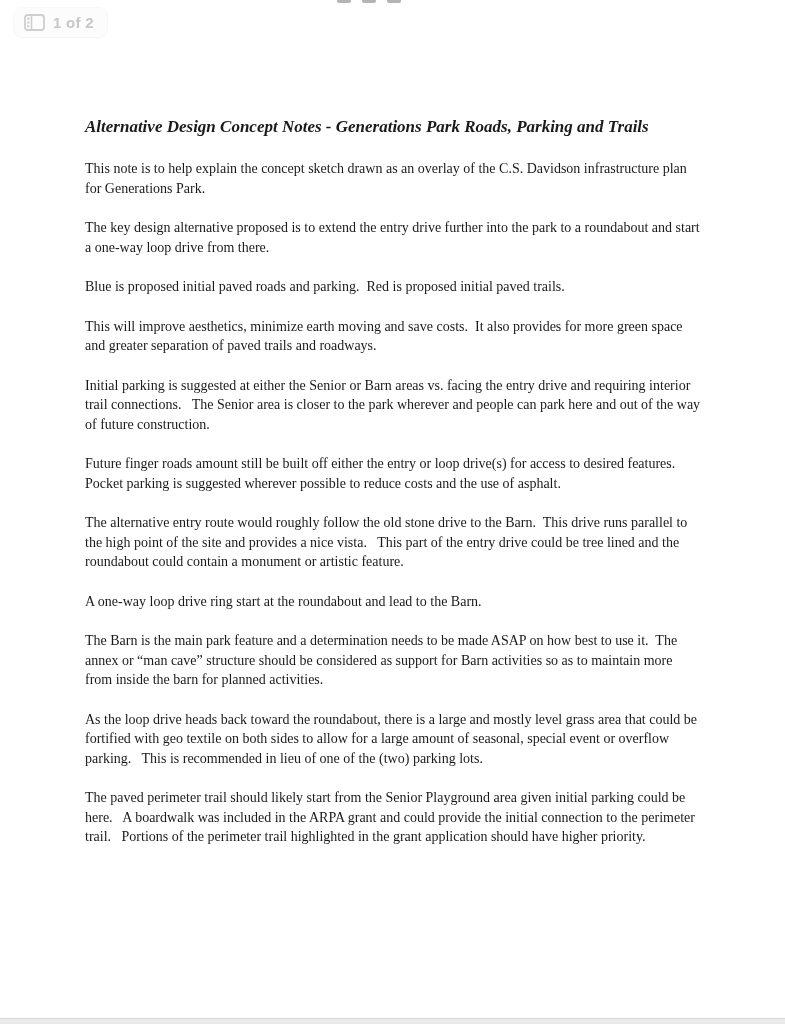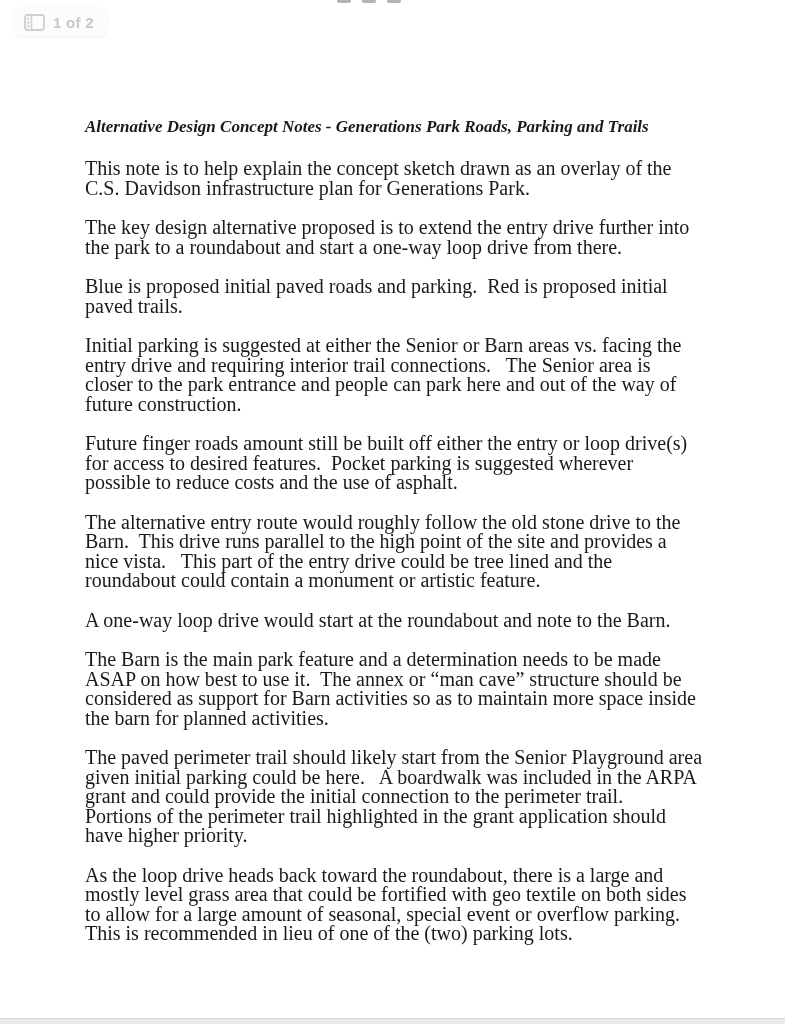--- a/index.html
+++ b/index.html
@@ -54,21 +54,21 @@
   }
   .doc h1 {
     font-size: 17px;
     font-weight: 700;
     font-style: italic;
     line-height: 21px;
     margin: 4px 0 22px 0;
     white-space: nowrap;
   }
   .doc p {
-    font-size: 20px;
+    font-size: 14px;
     line-height: 19.5px;
     margin: 0 0 20px 0;
     white-space: pre-wrap;
   }
 
   
   .page-gap {
     position: absolute; left: 0; bottom: 0;
     width: 785px; height: 6px;
     background: #ebebeb;
@@ -97,24 +97,25 @@
       </svg>
     </span>
     <span class="pill-label">1 of 2</span>
   </div>
 
   <div class="doc">
     <h1>Alternative Design Concept Notes - Generations Park Roads, Parking and Trails</h1>
     <p>This note is to help explain the concept sketch drawn as an overlay of the C.S. Davidson infrastructure plan for Generations Park.</p>
     <p>The key design alternative proposed is to extend the entry drive further into the park to a roundabout and start a one-way loop drive from there.</p>
     <p>Blue is proposed initial paved roads and parking.  Red is proposed initial paved trails.</p>
-    <p>Initial parking is suggested at either the Senior or Barn areas vs. facing the entry drive and requiring interior trail connections.   The Senior area is closer to the park entrance and people can park here and out of the way of future construction.</p>
+    <p>This will improve aesthetics, minimize earth moving and save costs.  It also provides for more green space and greater separation of paved trails and roadways.</p>
+    <p>Initial parking is suggested at either the Senior or Barn areas vs. facing the entry drive and requiring interior trail connections.   The Senior area is closer to the park wherever and people can park here and out of the way of future construction.</p>
     <p>Future finger roads amount still be built off either the entry or loop drive(s) for access to desired features.  Pocket parking is suggested wherever possible to reduce costs and the use of asphalt.</p>
     <p>The alternative entry route would roughly follow the old stone drive to the Barn.  This drive runs parallel to the high point of the site and provides a nice vista.   This part of the entry drive could be tree lined and the roundabout could contain a monument or artistic feature.</p>
-    <p>A one-way loop drive would start at the roundabout and note to the Barn.</p>
-    <p>The Barn is the main park feature and a determination needs to be made ASAP on how best to use it.  The annex or “man cave” structure should be considered as support for Barn activities so as to maintain more space inside the barn for planned activities.</p>
+    <p>A one-way loop drive ring start at the roundabout and lead to the Barn.</p>
+    <p>The Barn is the main park feature and a determination needs to be made ASAP on how best to use it.  The annex or “man cave” structure should be considered as support for Barn activities so as to maintain more from inside the barn for planned activities.</p>
+    <p>As the loop drive heads back toward the roundabout, there is a large and mostly level grass area that could be fortified with geo textile on both sides to allow for a large amount of seasonal, special event or overflow parking.   This is recommended in lieu of one of the (two) parking lots.</p>
     <p>The paved perimeter trail should likely start from the Senior Playground area given initial parking could be here.   A boardwalk was included in the ARPA grant and could provide the initial connection to the perimeter trail.   Portions of the perimeter trail highlighted in the grant application should have higher priority.</p>
-    <p>As the loop drive heads back toward the roundabout, there is a large and mostly level grass area that could be fortified with geo textile on both sides to allow for a large amount of seasonal, special event or overflow parking.   This is recommended in lieu of one of the (two) parking lots.</p>
   </div>
 
   <div class="page-gap"></div>
 
 </div>
 
 </body></html>

